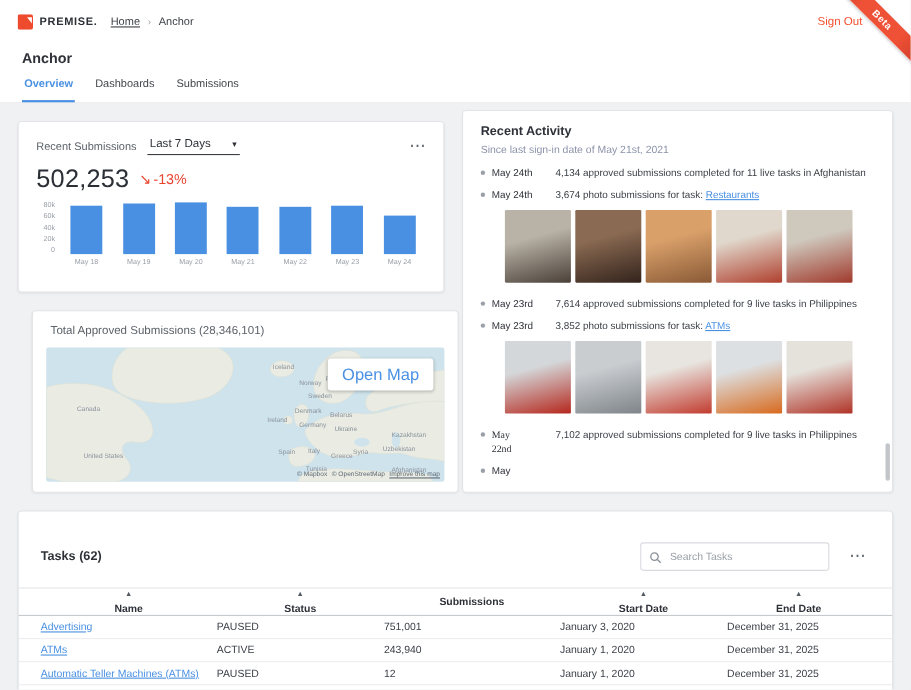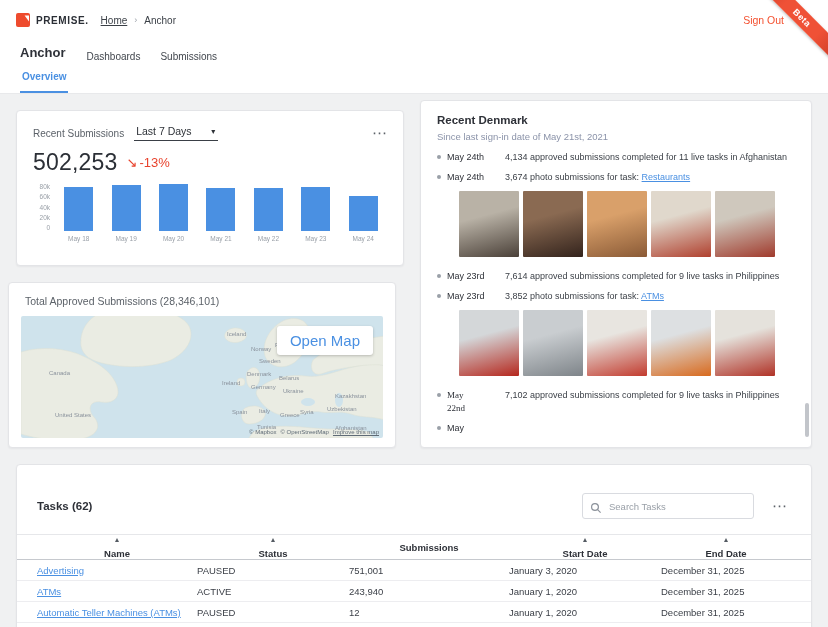--- a/index.html
+++ b/index.html
@@ -21,26 +21,26 @@
   .beta{position:absolute;top:10px;right:-30px;width:112px;transform:rotate(45deg);
         background:linear-gradient(90deg,#c73a26,#ef5136 30%,#ef5136 70%,#c73a26);
         color:#fff;font-size:9px;font-weight:700;text-align:center;padding:3px 0;z-index:20;letter-spacing:0.5px;
         box-shadow:0 1px 3px rgba(0,0,0,.25);}
 
   
   .pageheader{position:absolute;top:40px;left:0;right:0;height:54px;background:#fff;border-bottom:1px solid #e8e9eb;padding:0 20px;z-index:4;}
   .page-title{font-size:13px;font-weight:600;color:#2e3138;padding-top:5px;}
   .tabs{position:absolute;left:20px;bottom:0;display:flex;gap:16px;}
   .tab{font-size:10px;color:#42474e;padding:0 2px 9px;cursor:pointer;font-weight:500;}
-  .tab.active{color:#4a90e2;font-weight:700;border-bottom:2px solid #4a90e2;margin-top:20px;}
+  .tab.active{color:#4a90e2;font-weight:700;border-bottom:2px solid #4a90e2;}
 
   
   .card{position:absolute;background:#fff;border:1px solid #e3e4e7;border-radius:4px;box-shadow:0 1px 2px rgba(20,24,40,.05);}
   #card-recent-submissions{left:16px;top:110px;width:388px;height:156px;padding:14px 16px 10px;}
-  #card-total-approved{left:8px;top:282px;width:388px;height:166px;padding:10px 12px 12px;}
+  #card-total-approved{left:29px;top:282px;width:388px;height:166px;padding:10px 12px 12px;}
   #card-activity{left:420px;top:100px;width:392px;height:348px;padding:13px 16px 0;overflow:hidden;}
   #card-tasks{left:16px;top:464px;width:796px;height:260px;}
 
   
   .rs-header{display:flex;align-items:center;}
   .rs-title{font-size:10px;color:#5c6269;}
   .range{margin-left:10px;font-size:10.5px;color:#2d3137;border-bottom:1px solid #3a3f46;
          padding:0 3px 3px 2px;display:inline-flex;gap:0;align-items:center;justify-content:space-between;min-width:84px;cursor:pointer;}
   .caret{font-size:8px;color:#2d3137;}
   .more{margin-left:auto;color:#5c6269;font-size:15px;cursor:pointer;line-height:10px;}
@@ -247,21 +247,21 @@
       <button class="open-map">Open Map</button>
       <div class="attribution">
         <span>© Mapbox</span>
         <span>© OpenStreetMap</span>
         <a href="#">Improve this map</a>
       </div>
     </div>
   </section>
 
   <section class="card" id="card-activity">
-    <div class="ra-title">Recent Denmark</div>
+    <div class="ra-title">Recent Activity</div>
     <div class="ra-subtitle">Since last sign-in date of May 21st, 2021</div>
     <div class="activity-list">
         <div class="activity-item">
           <span class="bullet"></span>
           <span class="a-date">May 24th</span>
           <span class="a-text">4,134 approved submissions completed for 11 live tasks in Afghanistan</span>
         </div>
         <div class="activity-item">
           <span class="bullet"></span>
           <span class="a-date">May 24th</span>

